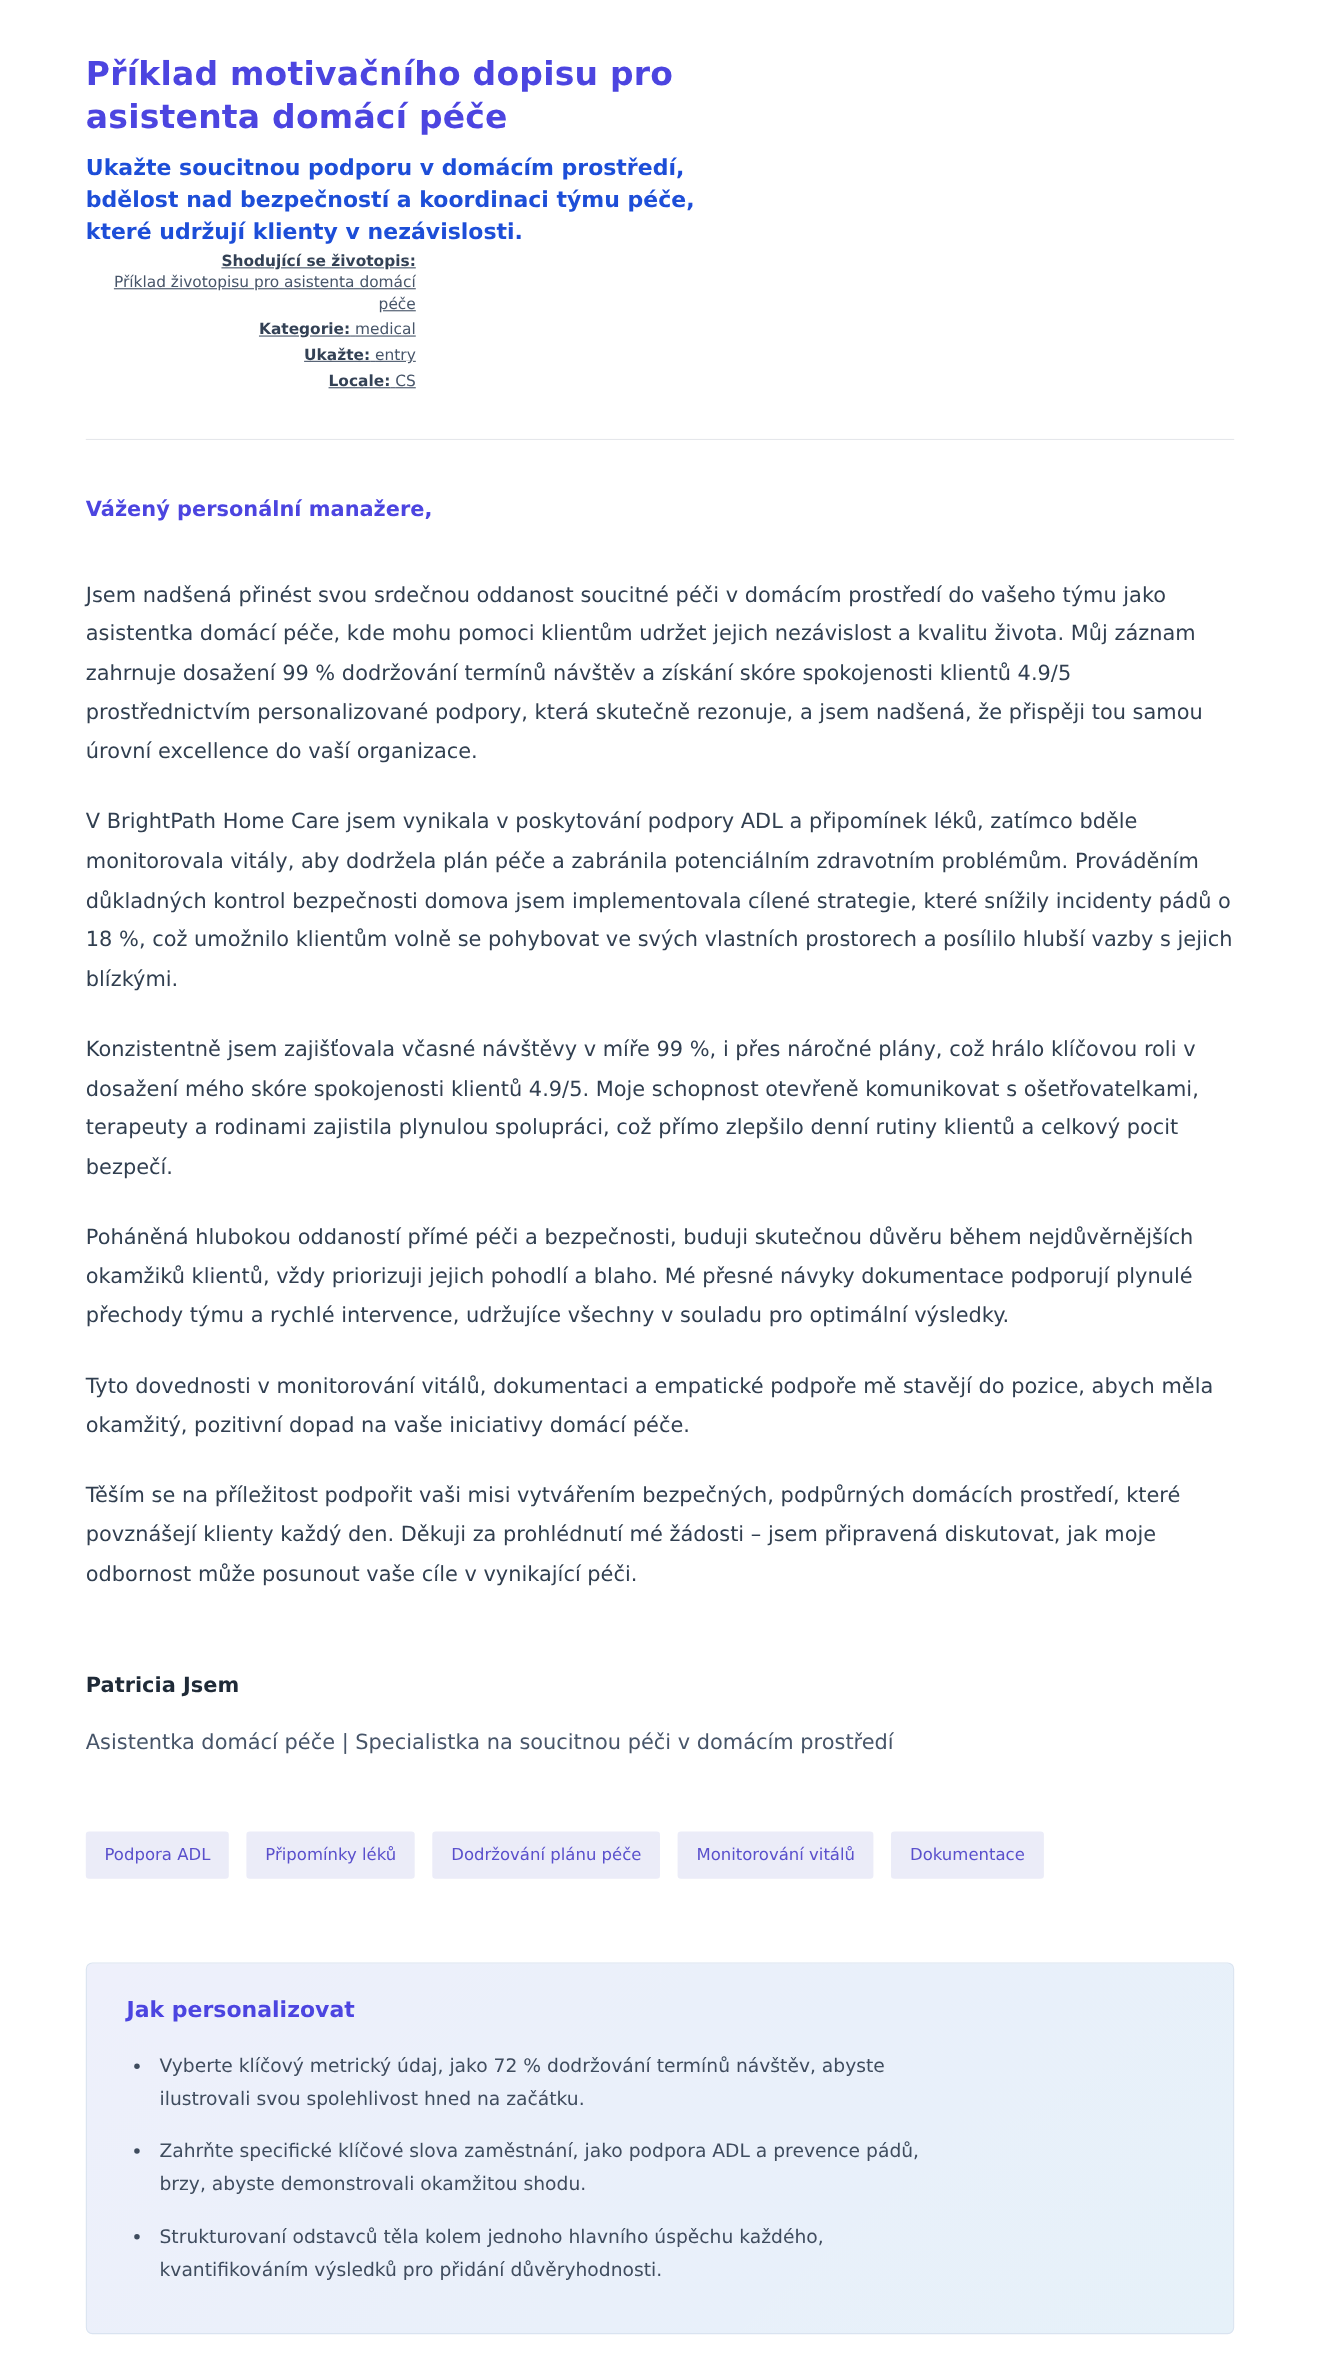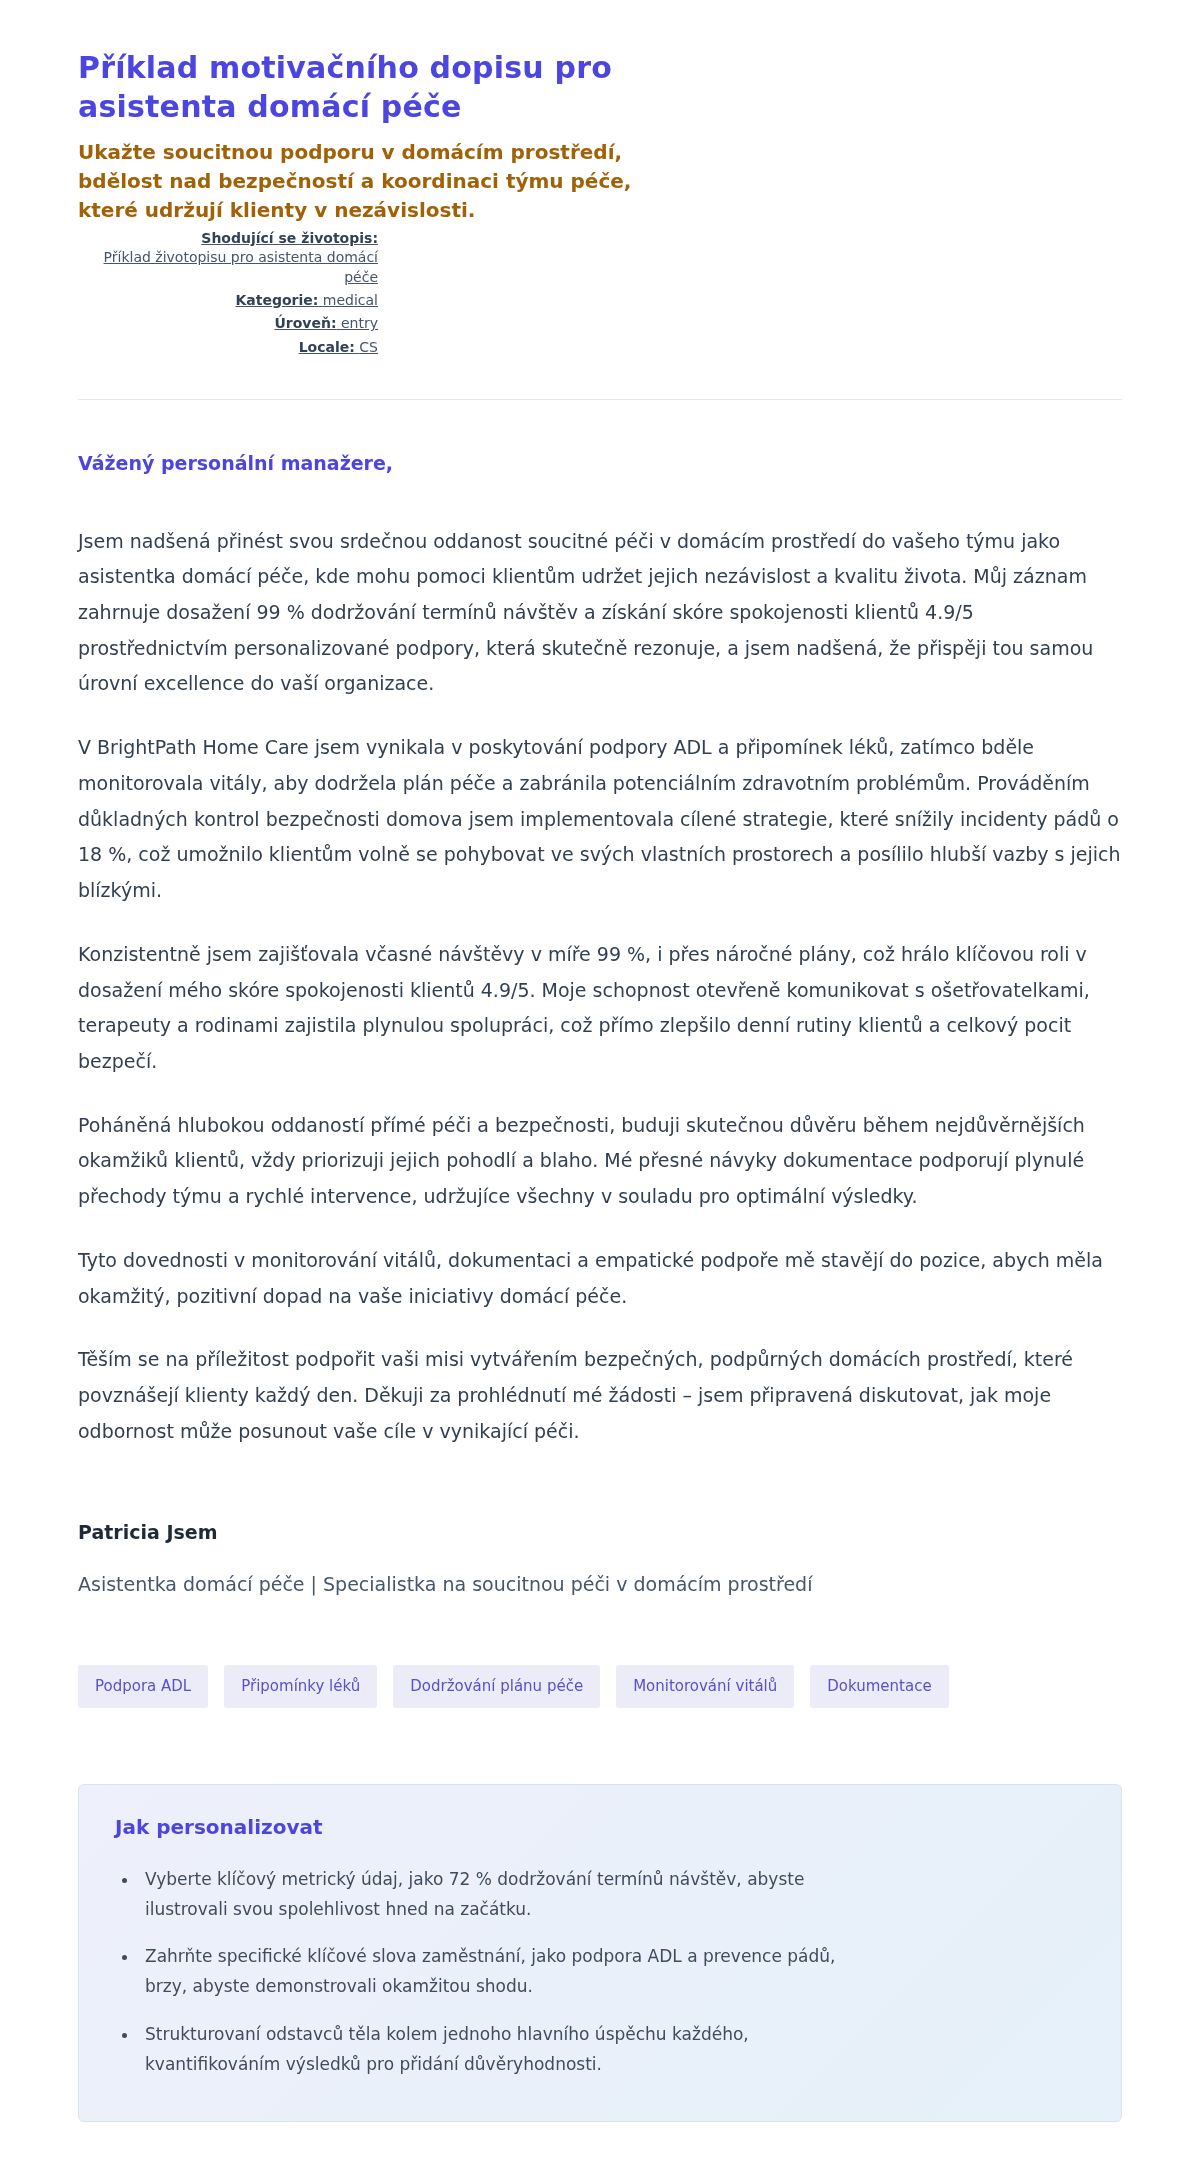--- a/index.html
+++ b/index.html
@@ -24,21 +24,21 @@
     line-height: 1.3;
     font-weight: 700;
     color: #4c45e0;
     letter-spacing: 0.2px;
   }
   .page-subtitle {
     margin: 0;
     font-size: 20px;
     line-height: 1.45;
     font-weight: 700;
-    color: #a16207;
+    color: #1d4ed8;
     max-width: 565px;
   }
   .header-meta {
     width: 300px;
     text-align: right;
     font-size: 14px;
     line-height: 1.38;
     color: #475569;
     padding-top: 4px;
     text-decoration: underline;
@@ -122,21 +122,21 @@
     <aside class="header-meta">
       <div class="meta-block">
         <span class="meta-label">Shodující se životopis:</span>
         <div class="meta-block-value">Příklad životopisu pro asistenta domácí péče</div>
       </div>
       <div class="meta-row">
         <span class="meta-label">Kategorie:</span>
         <span>medical</span>
       </div>
       <div class="meta-row">
-        <span class="meta-label">Úroveň:</span>
+        <span class="meta-label">Ukažte:</span>
         <span>entry</span>
       </div>
       <div class="meta-row">
         <span class="meta-label">Locale:</span>
         <span>CS</span>
       </div>
     </aside>
   </header>
 
   <hr class="divider">

